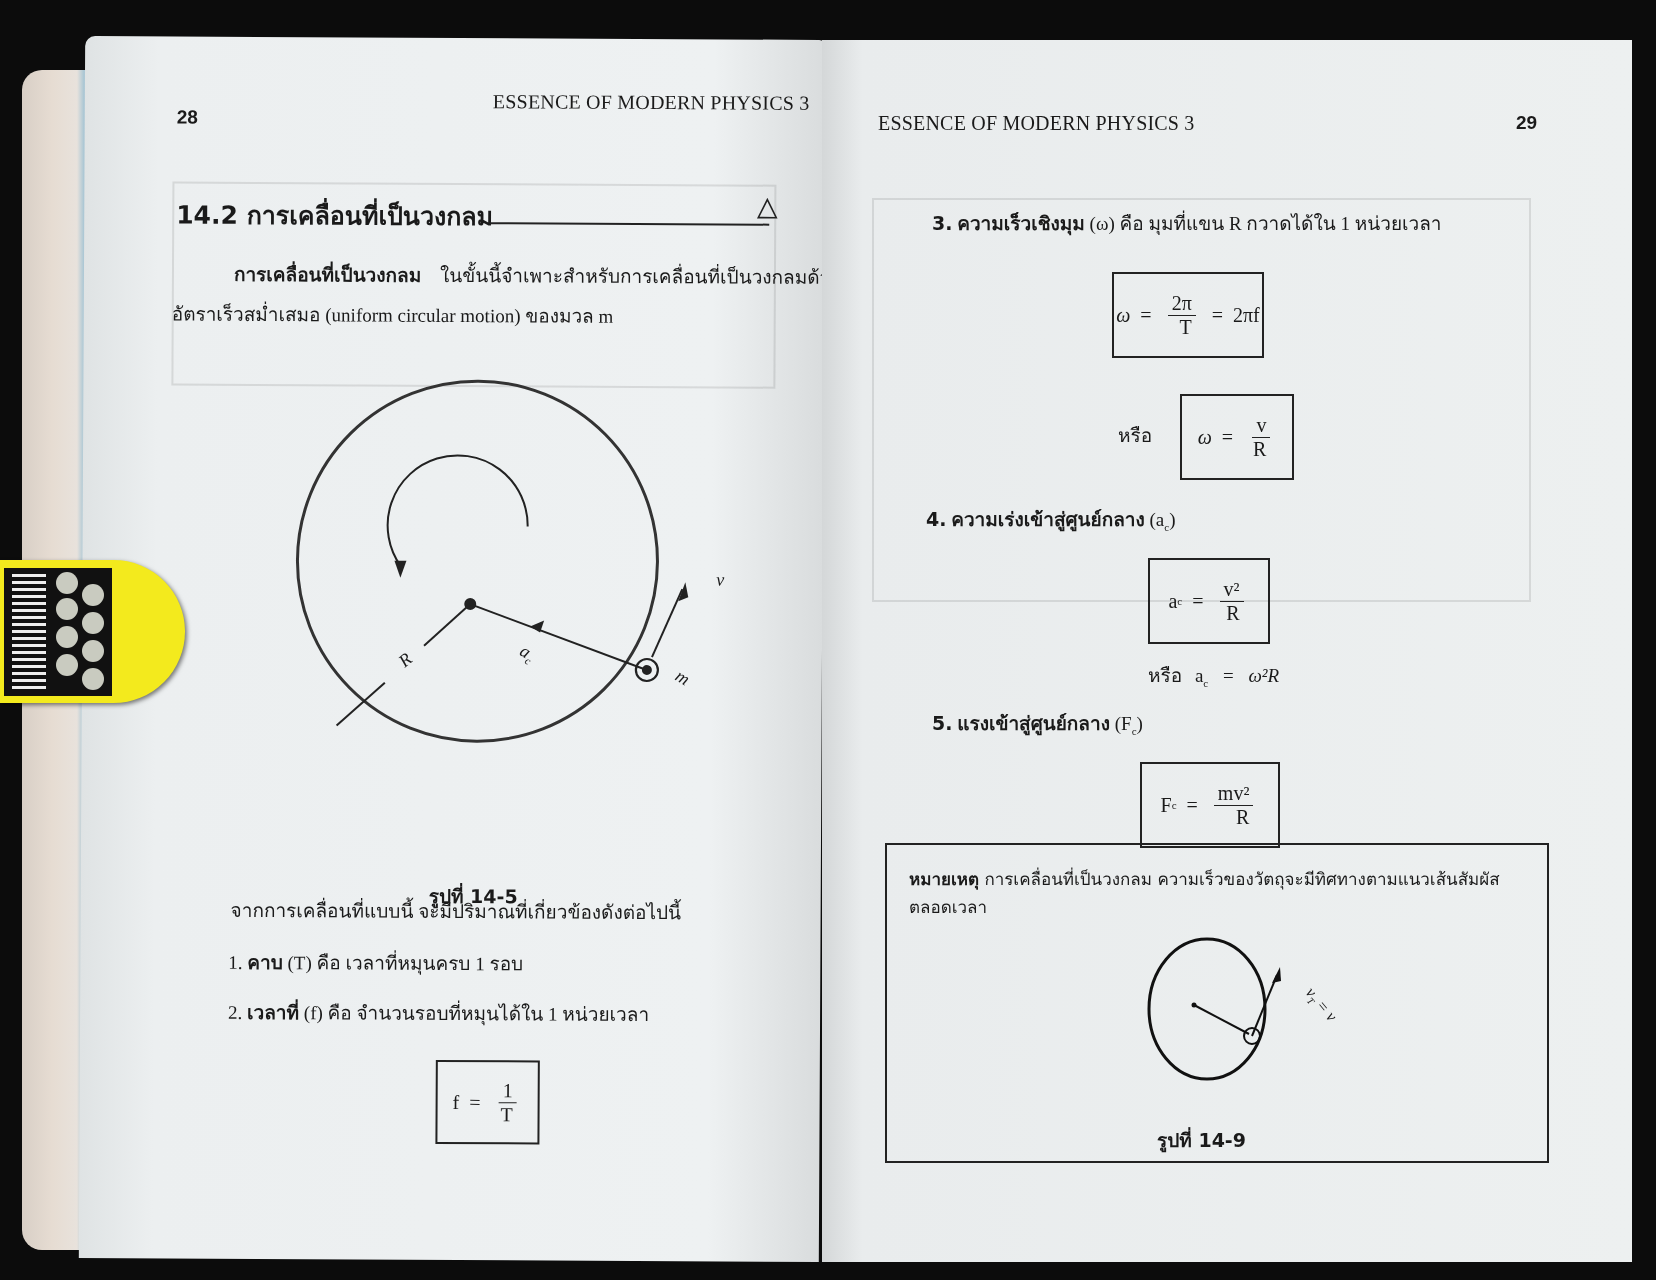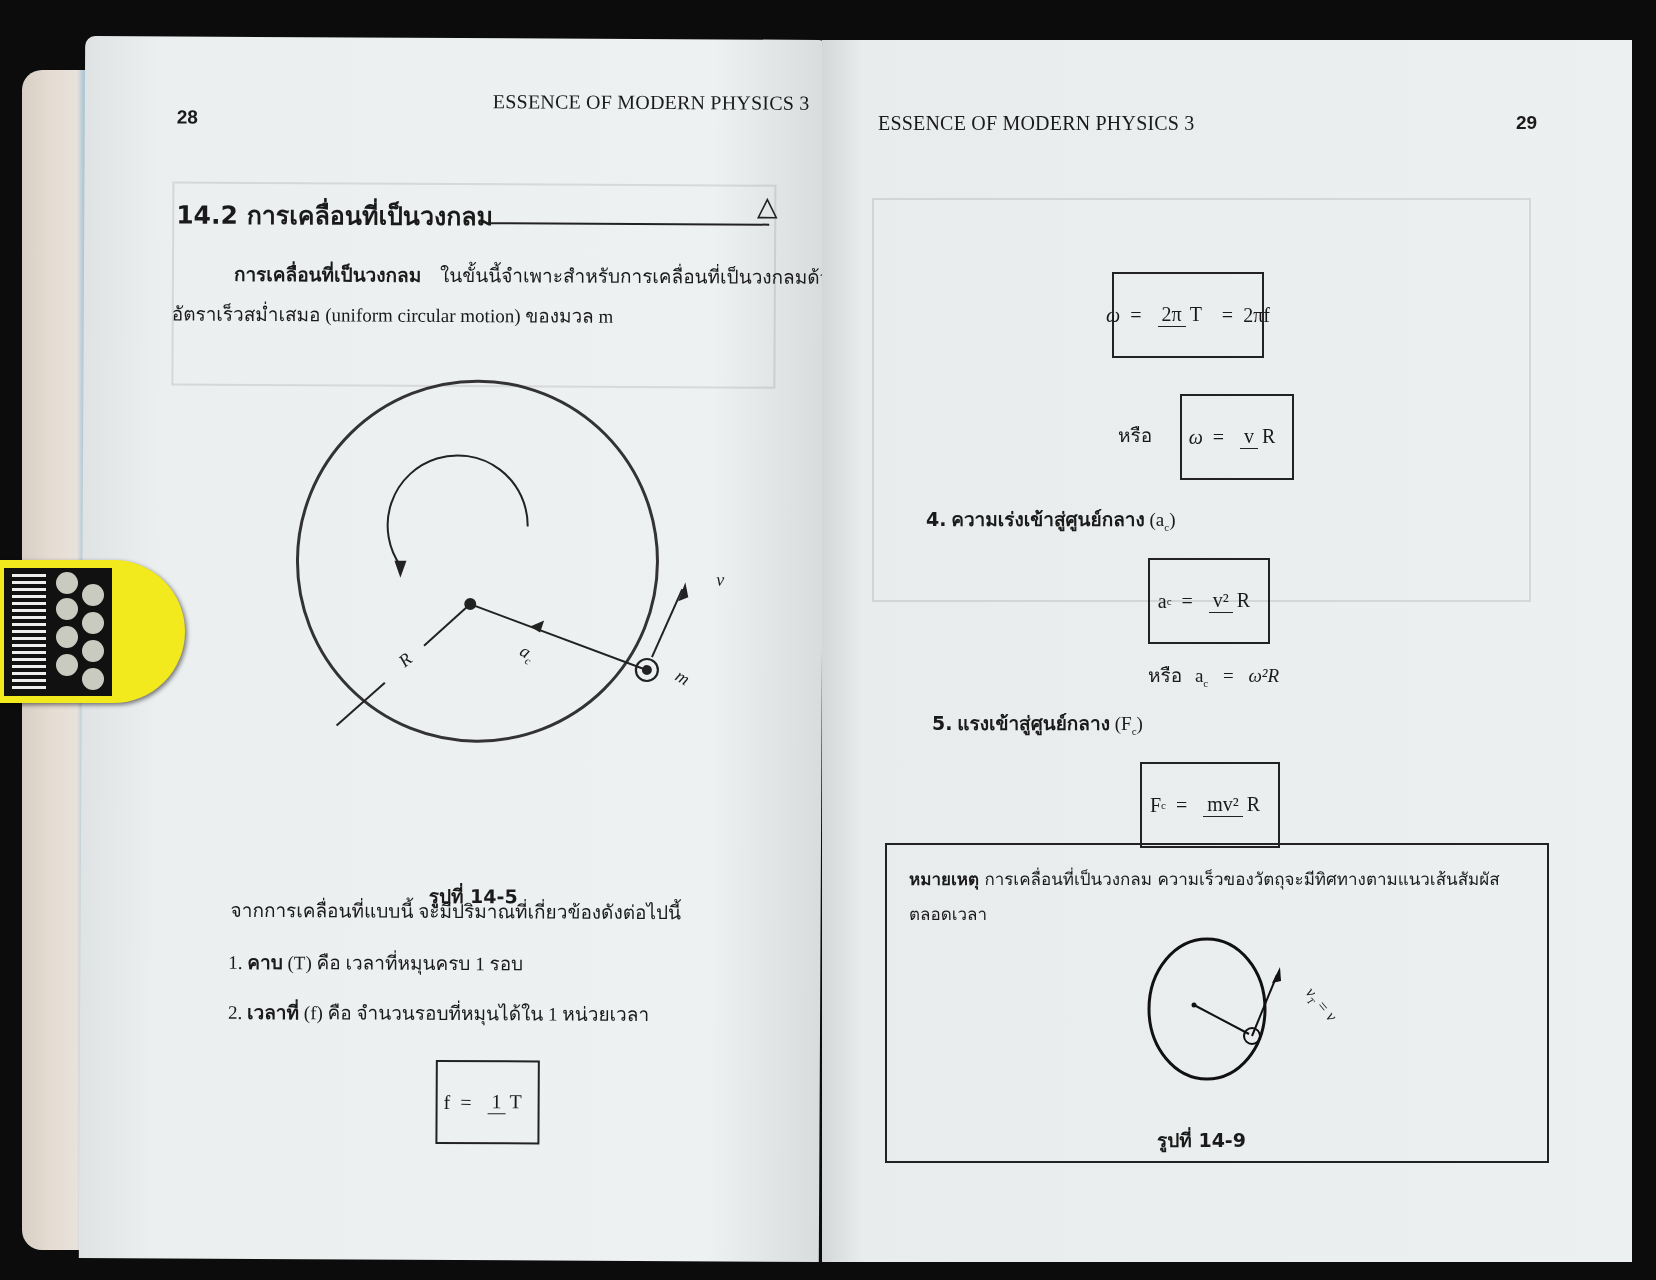--- a/index.html
+++ b/index.html
@@ -9,21 +9,21 @@
   .page-left{left:82px;top:38px;width:740px;height:1222px;background:linear-gradient(90deg,#dfe3e4 0%,#eceff0 10%,#eef1f2 85%,#d9dcdd 100%);border-radius:10px 6px 0 0;transform:rotate(0.3deg);}
   .page-right{left:822px;top:40px;width:810px;height:1222px;background:linear-gradient(90deg,#d4d7d8 0%,#e9eced 5%,#edf0f0 100%);}
   .abs{position:absolute;}
   .pnum{font-family:"Liberation Sans","DejaVu Sans",sans-serif;font-weight:bold;font-size:19px;}
   .runhead{font-size:20px;letter-spacing:0.2px;}
   .section-title{font-family:"DejaVu Sans","Liberation Sans",sans-serif;font-weight:bold;font-size:25px;}
   .rule{position:absolute;height:2px;background:#222;}
   .body-text{font-size:19px;}
   .bold-th{font-family:"DejaVu Sans","Liberation Sans",sans-serif;font-weight:bold;font-size:19px;}
   .fbox{position:absolute;border:2px solid #222;background:transparent;display:flex;align-items:center;justify-content:center;font-size:20px;}
-  .frac{display:inline-flex;flex-direction:row;align-items:flex-start;vertical-align:middle;margin:0 6px;}
+  .frac{display:inline-flex;flex-direction:column;align-items:flex-end;vertical-align:middle;margin:0 6px;}
   .frac .num{border-bottom:1.5px solid #222;padding:0 4px;line-height:1.15;}
   .frac .den{line-height:1.15;padding:0 4px;}
   .eq{margin:0 10px;}
   .it{font-style:italic;}
   .caption{font-family:"DejaVu Sans","Liberation Sans",sans-serif;font-weight:bold;font-size:19px;}
   .note-box{position:absolute;left:885px;top:843px;width:660px;height:316px;border:2px solid #222;}
   .bookmark{position:absolute;left:0;top:560px;width:185px;height:143px;background:#f3ea1d;border-radius:0 72px 72px 0;box-shadow:2px 2px 4px rgba(0,0,0,.5);}
   .bm-strip{position:absolute;left:4px;top:8px;width:108px;height:128px;background:#111;}
   .bm-lines{position:absolute;left:8px;top:6px;width:34px;height:116px;background:repeating-linear-gradient(180deg,#eee 0 3px,#111 3px 7px);}
   .dot{position:absolute;width:22px;height:22px;border-radius:50%;background:#c9cbc0;}
@@ -101,20 +101,26 @@
       </span>
   </div>
 </div>
 
 <div class="page page-right">
   <div class="ghost" style="left:50px;top:158px;width:655px;height:400px;"></div>
 
   <div class="abs runhead" style="left:56px;top:72px;">ESSENCE OF MODERN PHYSICS 3</div>
   <div class="abs pnum" style="left:694px;top:72px;">29</div>
 
+  <div class="abs body-text" style="left:110px;top:168px;">
+    <span class="bold-th">3.</span>
+    <span class="bold-th">ความเร็วเชิงมุม</span>
+    <span>(ω)</span>
+    <span>คือ มุมที่แขน R กวาดได้ใน 1 หน่วยเวลา</span>
+  </div>
 
   <div class="fbox" style="left:290px;top:232px;width:148px;height:82px;">
     <span class="it">ω</span>
     <span class="eq">=</span>
     <span class="frac">
         <span class="num">2π</span>
         <span class="den">T</span>
       </span>
     <span class="eq">=</span>
     <span>2πf</span>
@@ -168,21 +174,21 @@
         <span class="den">R</span>
       </span>
   </div>
 </div>
 
 <div class="note-box">
   <div class="abs" style="left:22px;top:20px;font-family:'DejaVu Sans','Liberation Sans',sans-serif;font-size:17px;white-space:nowrap;">
     <span style="font-weight:bold;">หมายเหตุ</span>
     <span>การเคลื่อนที่เป็นวงกลม ความเร็วของวัตถุจะมีทิศทางตามแนวเส้นสัมผัส</span>
   </div>
-  <div class="abs" style="left:22px;top:48px;font-family:'DejaVu Sans','Liberation Sans',sans-serif;font-size:17px;margin-top:7px;">ตลอดเวลา</div>
+  <div class="abs" style="left:22px;top:48px;font-family:'DejaVu Sans','Liberation Sans',sans-serif;font-size:17px;">ตลอดเวลา</div>
 
   <svg class="abs" style="left:240px;top:90px;" width="240" height="150" viewBox="0 0 240 150">
     <ellipse cx="80" cy="74" rx="58" ry="70" fill="none" stroke="#111" stroke-width="3"></ellipse>
     <line x1="67" y1="70" x2="122" y2="99" stroke="#111" stroke-width="2"></line>
     <circle cx="67" cy="70" r="2.5" fill="#111"></circle>
     <circle cx="125" cy="101" r="8" fill="none" stroke="#111" stroke-width="2"></circle>
     <line x1="125" y1="101" x2="150" y2="40" stroke="#111" stroke-width="2"></line>
     <polygon points="153,32 145,48 154,46" fill="#111"></polygon>
   </svg>
   <div class="abs it" style="left:414px;top:150px;font-size:16px;transform:rotate(50deg);white-space:nowrap;"><span>v</span><sub style="font-size:10px;">T</sub> <span>= v</span></div>

